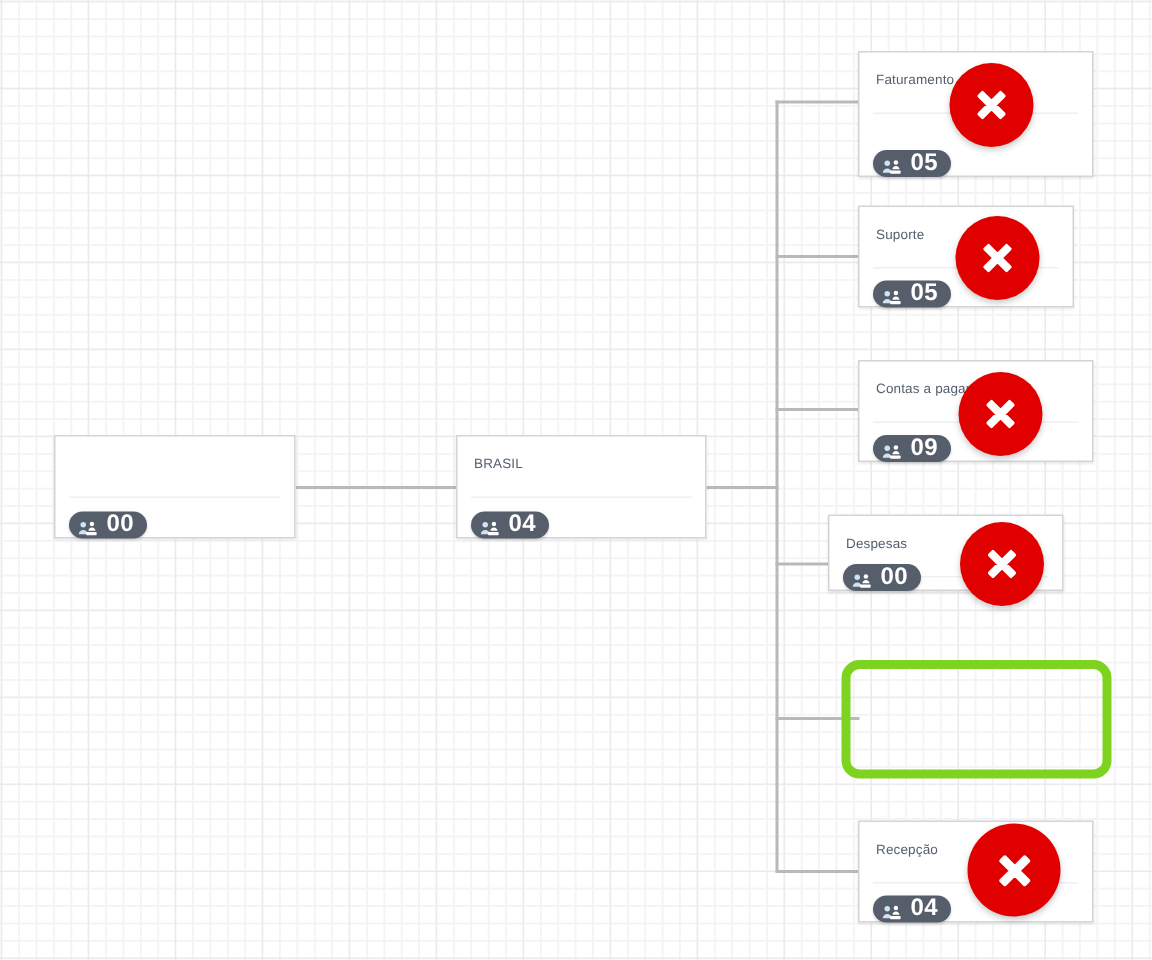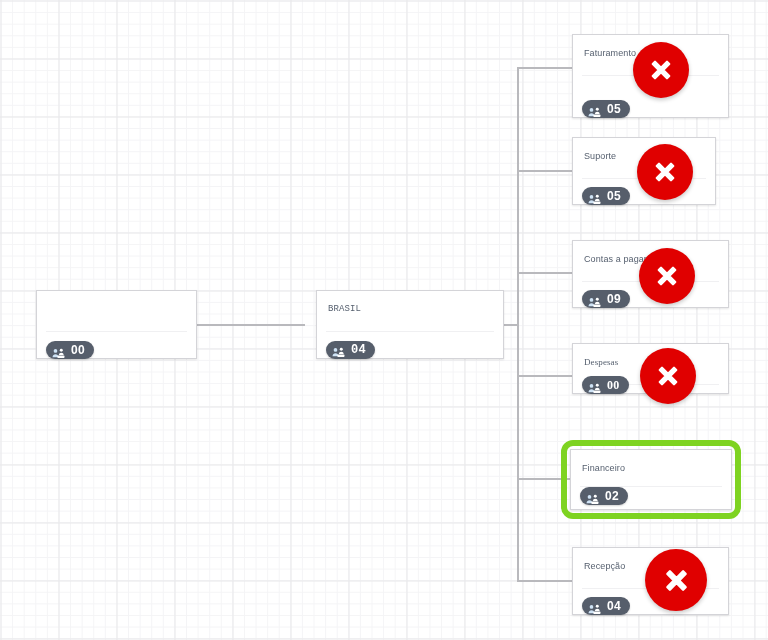--- a/index.html
+++ b/index.html
@@ -81,21 +81,21 @@
     border-radius: 9px;
     background: #565e6b;
     box-shadow: 0 1px 2px rgba(0,0,0,0.18);
   }
   .badge-icon {
     display: block;
     width: 14px;
     height: 11px;
   }
   .badge-count {
-    font-size: 12px;
+    font-size: 16px;
     font-weight: bold;
     color: #ffffff;
     line-height: 1;
     letter-spacing: 0.3px;
   }
   .sel-ring {
     position: absolute;
     border: 6px solid #7ed321;
     border-radius: 12px;
     box-sizing: border-box;
@@ -142,21 +142,21 @@
           <path d="M0.6 10.2c0-2 1.6-3.3 3.4-3.3s3.4 1.3 3.4 3.3z" fill="#cfe3f5"></path>
           <circle cx="10.6" cy="2.4" r="1.7" fill="#ffffff"></circle>
           <path d="M7.9 7.6c0-1.6 1.3-2.6 2.7-2.6s2.7 1 2.7 2.6z" fill="#ffffff"></path>
           <rect x="6.2" y="8.4" width="8" height="2.6" rx="0.6" fill="#ffffff"></rect>
         </svg>
       </span>
       <span class="badge-count">00</span>
     </div>
   </div>
 
-  <div class="node" style="left:316px; top:290px; width:188px; height:69px;font-family:Liberation Mono, monospace;">
+  <div class="node" style="left:304px; top:290px; width:167px; height:69px;">
     <div class="node-title">BRASIL</div>
     <div class="node-divider"></div>
     <div class="badge">
       <span class="badge-icon">
         <svg viewBox="0 0 16 12" width="14" height="11" aria-hidden="true">
           <circle cx="4" cy="3" r="2.1" fill="#cfe3f5"></circle>
           <path d="M0.6 10.2c0-2 1.6-3.3 3.4-3.3s3.4 1.3 3.4 3.3z" fill="#cfe3f5"></path>
           <circle cx="10.6" cy="2.4" r="1.7" fill="#ffffff"></circle>
           <path d="M7.9 7.6c0-1.6 1.3-2.6 2.7-2.6s2.7 1 2.7 2.6z" fill="#ffffff"></path>
           <rect x="6.2" y="8.4" width="8" height="2.6" rx="0.6" fill="#ffffff"></rect>
@@ -225,21 +225,21 @@
       </span>
       <span class="badge-count">09</span>
     </div>
   </div>
   <div class="x-mark" style="left:639px; top:248px; width:56px; height:56px;">
     <svg viewBox="0 0 40 40" width="30" height="30" aria-hidden="true">
       <path d="M12 9 L20 17 L28 9 L31 12 L23 20 L31 28 L28 31 L20 23 L12 31 L9 28 L17 20 L9 12 Z" fill="#ffffff" stroke="#ffffff" stroke-width="3" stroke-linejoin="round"></path>
     </svg>
   </div>
 
-  <div class="node" style="left:572px; top:343px; width:157px; height:51px;font-family:Liberation Serif, serif;">
+  <div class="node" style="left:552px; top:343px; width:157px; height:51px;">
     <div class="node-title">Despesas</div>
     <div class="node-divider"></div>
     <div class="badge">
       <span class="badge-icon">
         <svg viewBox="0 0 16 12" width="14" height="11" aria-hidden="true">
           <circle cx="4" cy="3" r="2.1" fill="#cfe3f5"></circle>
           <path d="M0.6 10.2c0-2 1.6-3.3 3.4-3.3s3.4 1.3 3.4 3.3z" fill="#cfe3f5"></path>
           <circle cx="10.6" cy="2.4" r="1.7" fill="#ffffff"></circle>
           <path d="M7.9 7.6c0-1.6 1.3-2.6 2.7-2.6s2.7 1 2.7 2.6z" fill="#ffffff"></path>
           <rect x="6.2" y="8.4" width="8" height="2.6" rx="0.6" fill="#ffffff"></rect>
@@ -248,36 +248,20 @@
       <span class="badge-count">00</span>
     </div>
   </div>
   <div class="x-mark" style="left:640px; top:348px; width:56px; height:56px;">
     <svg viewBox="0 0 40 40" width="30" height="30" aria-hidden="true">
       <path d="M12 9 L20 17 L28 9 L31 12 L23 20 L31 28 L28 31 L20 23 L12 31 L9 28 L17 20 L9 12 Z" fill="#ffffff" stroke="#ffffff" stroke-width="3" stroke-linejoin="round"></path>
     </svg>
   </div>
 
   <div class="sel-ring" style="left:561px; top:440px; width:180px; height:79px;"></div>
-  <div class="node" style="left:570px; top:449px; width:162px; height:61px;">
-    <div class="node-title">Financeiro</div>
-    <div class="node-divider" style="top:36px;"></div>
-    <div class="badge" style="bottom:4px;">
-      <span class="badge-icon">
-        <svg viewBox="0 0 16 12" width="14" height="11" aria-hidden="true">
-          <circle cx="4" cy="3" r="2.1" fill="#cfe3f5"></circle>
-          <path d="M0.6 10.2c0-2 1.6-3.3 3.4-3.3s3.4 1.3 3.4 3.3z" fill="#cfe3f5"></path>
-          <circle cx="10.6" cy="2.4" r="1.7" fill="#ffffff"></circle>
-          <path d="M7.9 7.6c0-1.6 1.3-2.6 2.7-2.6s2.7 1 2.7 2.6z" fill="#ffffff"></path>
-          <rect x="6.2" y="8.4" width="8" height="2.6" rx="0.6" fill="#ffffff"></rect>
-        </svg>
-      </span>
-      <span class="badge-count">02</span>
-    </div>
-  </div>
 
   <div class="node" style="left:572px; top:547px; width:157px; height:68px;">
     <div class="node-title">Recepção</div>
     <div class="node-divider"></div>
     <div class="badge">
       <span class="badge-icon">
         <svg viewBox="0 0 16 12" width="14" height="11" aria-hidden="true">
           <circle cx="4" cy="3" r="2.1" fill="#cfe3f5"></circle>
           <path d="M0.6 10.2c0-2 1.6-3.3 3.4-3.3s3.4 1.3 3.4 3.3z" fill="#cfe3f5"></path>
           <circle cx="10.6" cy="2.4" r="1.7" fill="#ffffff"></circle>

